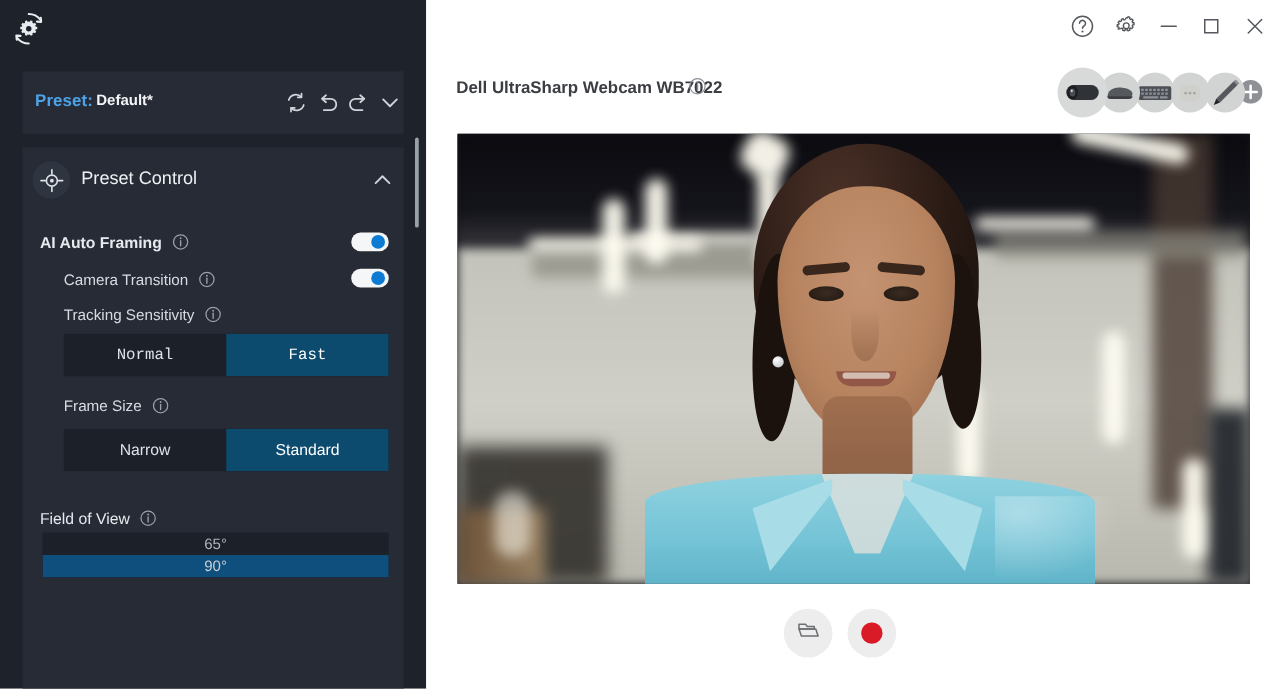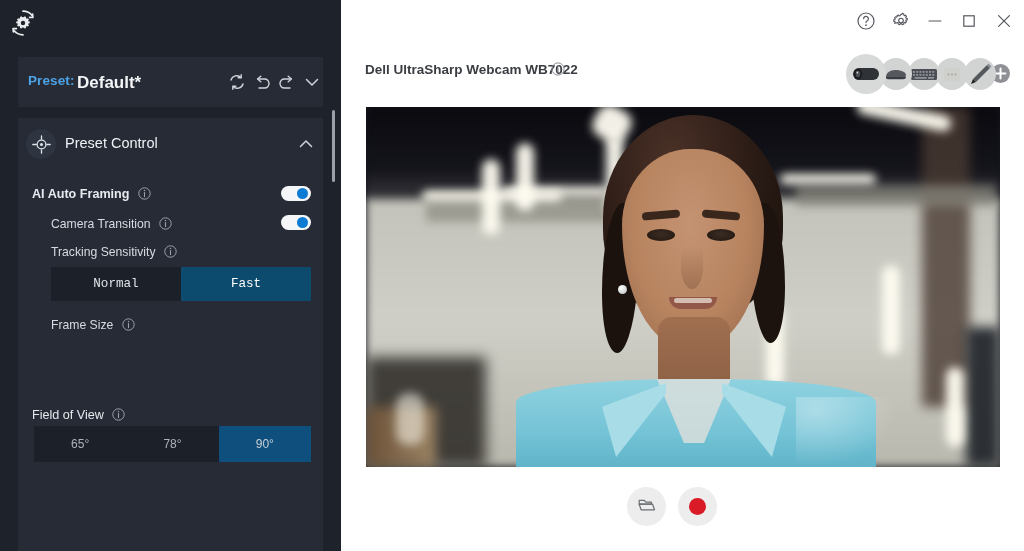--- a/index.html
+++ b/index.html
@@ -25,21 +25,21 @@
     background: #262b35;
   }
   #preset-bar { top: 57px; height: 50px; }
   #preset-label {
     position: absolute; left: 10px; top: 16px;
     font-size: 13.5px; font-weight: bold; color: #4da3e8;
     letter-spacing: .1px; white-space: nowrap;
   }
   #preset-value {
     position: absolute; left: 59px; top: 16px;
-    font-size: 17px; font-weight: bold; color: #f2f4f6;
+    font-size: 12px; font-weight: bold; color: #f2f4f6;
     white-space: nowrap;
   }
   .preset-btn {
     position: absolute; top: 14px; width: 22px; height: 22px;
     cursor: pointer;
   }
   .preset-btn svg { display: block; }
   #btn-sync  { left: 208px; }
   #btn-undo  { left: 233px; }
   #btn-redo  { left: 258px; }
@@ -393,34 +393,37 @@
       <span class="row-label sub" style="left:33px; top:200px;">
         <span>Frame Size</span>
         <span class="info-icon">
           <svg width="13" height="13" viewBox="0 0 13 13" fill="none">
             <circle cx="6.5" cy="6.5" r="5.7" stroke="#9aa1aa" stroke-width="1"></circle>
             <path d="M6.5 5.6v4" stroke="#9aa1aa" stroke-width="1.1" stroke-linecap="round"></path>
             <circle cx="6.5" cy="3.6" r=".75" fill="#9aa1aa"></circle>
           </svg>
         </span>
       </span>
+      <div class="seg" style="top:225px;">
+        <span class="opt">Narrow</span>
+        <span class="opt on">Standard</span>
+      </div>
 
       <span class="row-label" style="left:14px; top:290px;text-align:right;">
         <span>Field of View</span>
         <span class="info-icon">
           <svg width="13" height="13" viewBox="0 0 13 13" fill="none">
             <circle cx="6.5" cy="6.5" r="5.7" stroke="#9aa1aa" stroke-width="1"></circle>
             <path d="M6.5 5.6v4" stroke="#9aa1aa" stroke-width="1.1" stroke-linecap="round"></path>
             <circle cx="6.5" cy="3.6" r=".75" fill="#9aa1aa"></circle>
           </svg>
         </span>
       </span>
-      <div class="seg fov" style="top:308px;">
+      <div class="seg fov" style="top:308px;flex-direction:column;">
         <span class="opt">65°</span>
-        <span class="opt">78°</span>
         <span class="opt on">90°</span>
       </div>
 
     </div>
 
     <div id="sidebar-scrollbar">
       <span id="sidebar-thumb"></span>
     </div>
   </div>
 

